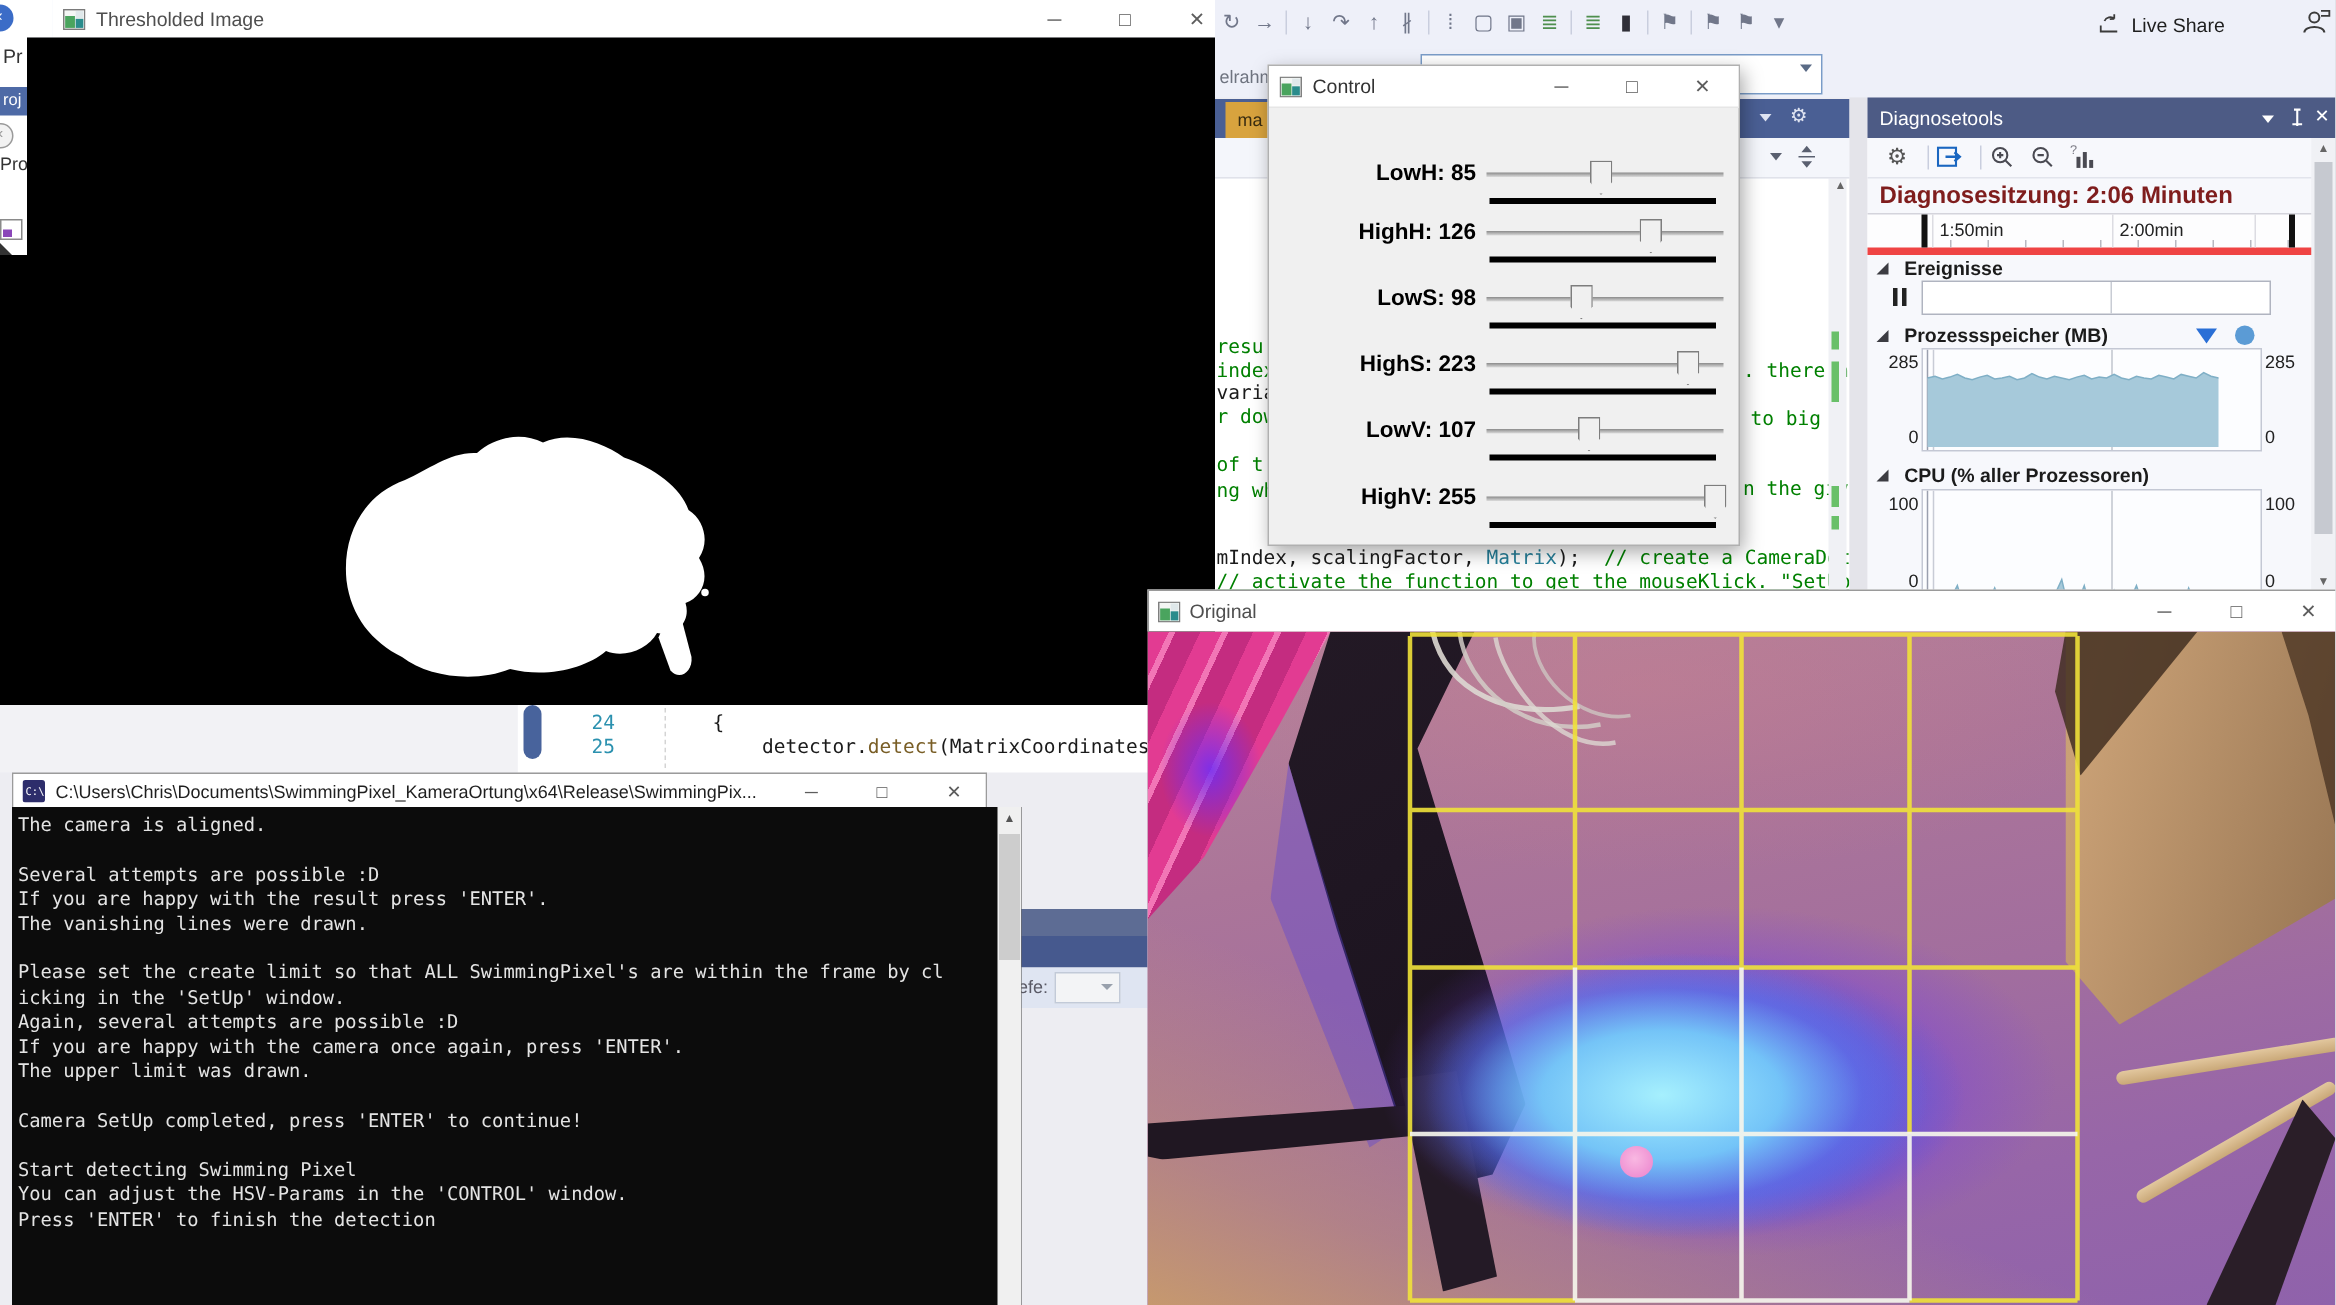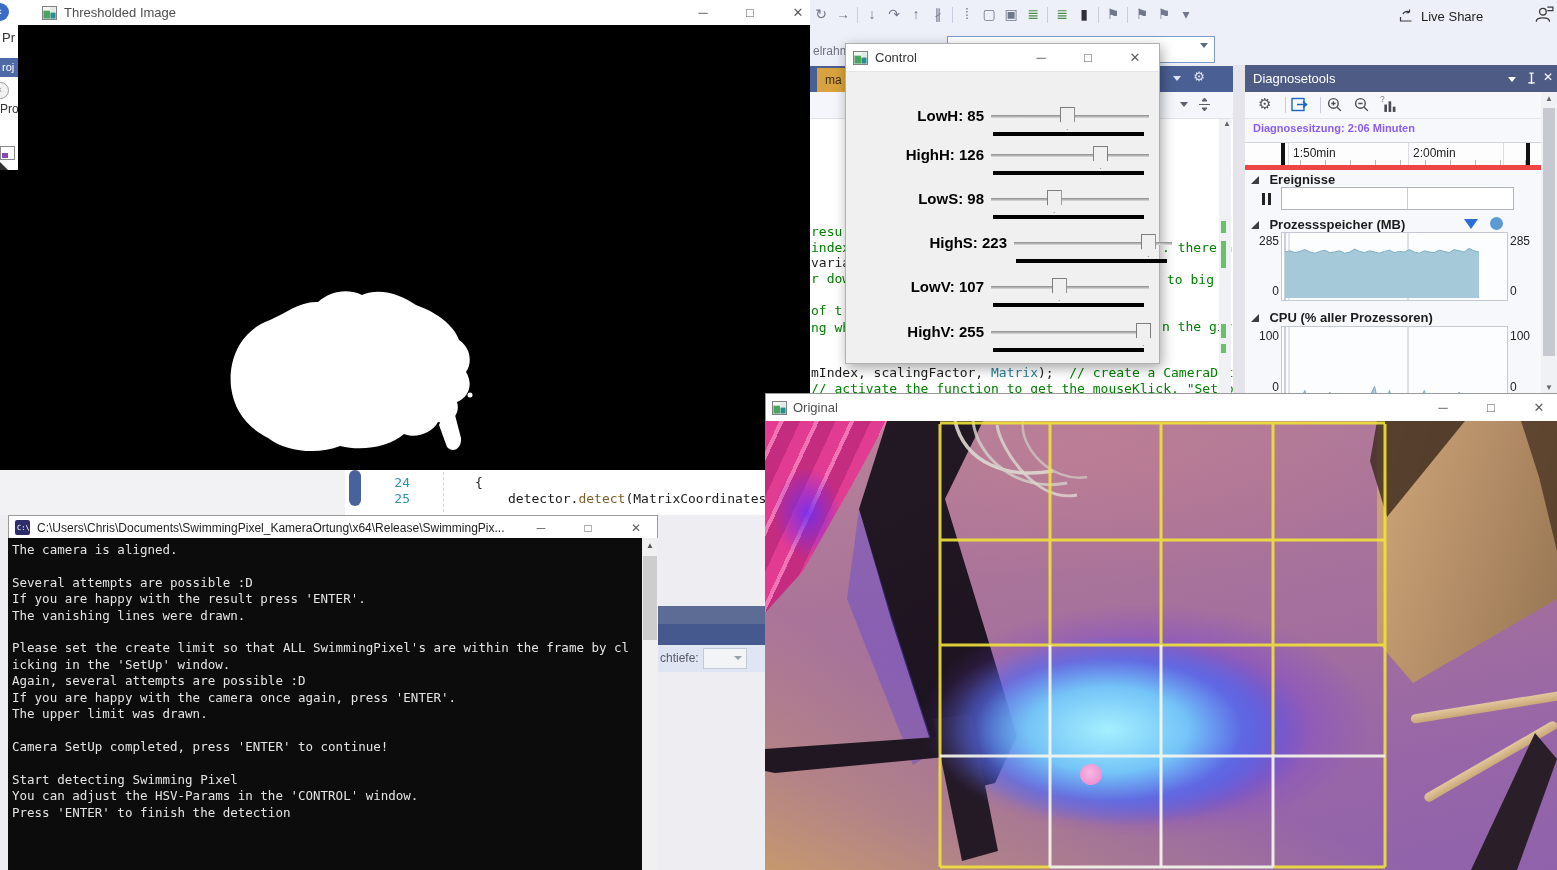--- a/index.html
+++ b/index.html
@@ -42,21 +42,21 @@
   #control-win{left:845px;top:43px;width:313px;height:319px;background:#f0f0f0;
                border:1px solid #b0b0b0;box-shadow:2px 4px 12px rgba(0,0,0,.35);}
   .slider-label{position:absolute;left:0;width:138px;text-align:right;font-weight:bold;
                 font-size:15px;color:#000;font-family:"Liberation Sans",sans-serif;}
   .slider-track{position:absolute;left:145px;width:158px;height:3px;
                 background:linear-gradient(#8a8a8a,#dcdcdc);}
   .slider-thumb{position:absolute;width:13px;height:21px;background:#f0f0f0;border:1px solid #7d7d7d;
                 clip-path:polygon(0 0,100% 0,100% 62%,50% 100%,0 62%);}
   .slider-bar{position:absolute;left:147px;width:151px;height:4px;background:#000;}
   
-  #console-body{left:8px;top:538px;width:650px;height:332px;background:#0c0c0c;overflow:hidden;}
+  #console-body{left:8px;top:538px;width:650px;height:332px;background:#0c0c0c;overflow:hidden;padding-left:23px;}
   .conline{font-family:"DejaVu Sans Mono","Liberation Mono",monospace;font-size:12.5px;
            color:#e4e4e4;line-height:16.4px;white-space:pre;}
   
   #photo{left:765px;top:421px;width:792px;height:449px;overflow:hidden;
          background:linear-gradient(168deg,#b5839b 0%,#ab7599 30%,#a26e9e 55%,#9766a8 78%,#8f62ab 100%);}
   .layer{position:absolute;left:0;top:0;width:792px;height:449px;}
 </style>
 </head>
 <body>
 
@@ -156,21 +156,21 @@
         <path d="M10.5 10.5 L14 14 M5 7 h4" stroke="#4a4a52" stroke-width="1.3" fill="none"></path>
       </svg>
       <svg style="position:absolute;left:134px;top:3px;" width="17" height="18" viewBox="0 0 16 17">
         <text x="1" y="7" font-size="8" fill="#7a7a84">?</text>
         <rect x="5" y="9" width="2.5" height="7" fill="#4a4a52"></rect>
         <rect x="9" y="6" width="2.5" height="10" fill="#4a4a52"></rect>
         <rect x="13" y="11" width="2.5" height="5" fill="#4a4a52"></rect>
       </svg>
     </div>
 
-    <div class="abs" style="left:8px;top:30px;font-size:11px;font-weight:bold;color:#8b5cf6;">Diagnosesitzung: 2:06 Minuten</div>
+    <div class="abs" style="left:8px;top:30px;font-size:16px;font-weight:bold;color:#7f1d1d;">Diagnosesitzung: 2:06 Minuten</div>
 
     <div class="abs" style="left:0;top:50px;width:296px;height:22px;background:#fdfdfe;border-top:1px solid #d4d4dc;border-bottom:5px solid #ef4444;">
       <div style="position:absolute;left:36px;top:0;width:4px;height:22px;background:#111;"></div>
       <div style="position:absolute;left:281px;top:0;width:4px;height:22px;background:#111;"></div>
       <div style="position:absolute;left:43px;top:0;height:22px;border-left:1px solid #dcdce2;"></div>
       <div style="position:absolute;left:163px;top:0;height:22px;border-left:1px solid #dcdce2;"></div>
       <div style="position:absolute;left:258px;top:0;height:22px;border-left:1px solid #dcdce2;"></div>
       <span style="position:absolute;left:48px;top:3px;font-size:12px;color:#222;">1:50min</span>
       <span style="position:absolute;left:168px;top:3px;font-size:12px;color:#222;">2:00min</span>
       <div id="ruler-ticks">
@@ -422,21 +422,21 @@
           <div class="slider-track" style="top: 8px;"></div>
           <div class="slider-thumb" style="left: 247.067px; top: 0px;"></div>
           <div class="slider-bar" style="top: 25px;"></div>
         </div>
         <div style="position: absolute; left: 0px; top: 118px; width: 313px; height: 40px;">
           <div class="slider-label" style="top: 0px;">LowS: 98</div>
           <div class="slider-track" style="top: 8px;"></div>
           <div class="slider-thumb" style="left: 200.725px; top: 0px;"></div>
           <div class="slider-bar" style="top: 25px;"></div>
         </div>
-        <div style="position: absolute; left: 0px; top: 162px; width: 300px; height: 40px; margin-left: 23px;">
+        <div style="position: absolute; left: 0px; top: 162px; width: 300px; height: 40px;">
           <div class="slider-label" style="top: 0px;">HighS: 223</div>
           <div class="slider-track" style="top: 8px;"></div>
           <div class="slider-thumb" style="left: 271.804px; top: 0px;"></div>
           <div class="slider-bar" style="top: 25px;"></div>
         </div>
         <div style="position: absolute; left: 0px; top: 206px; width: 313px; height: 40px;">
           <div class="slider-label" style="top: 0px;">LowV: 107</div>
           <div class="slider-track" style="top: 8px;"></div>
           <div class="slider-thumb" style="left: 205.843px; top: 0px;"></div>
           <div class="slider-bar" style="top: 25px;"></div>

